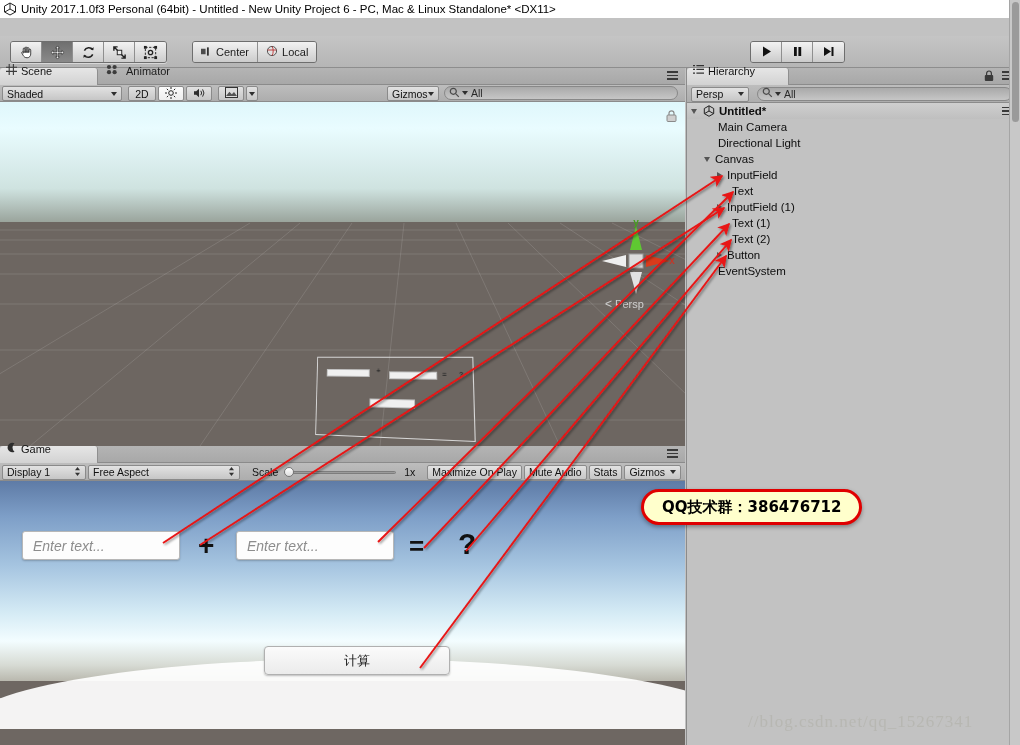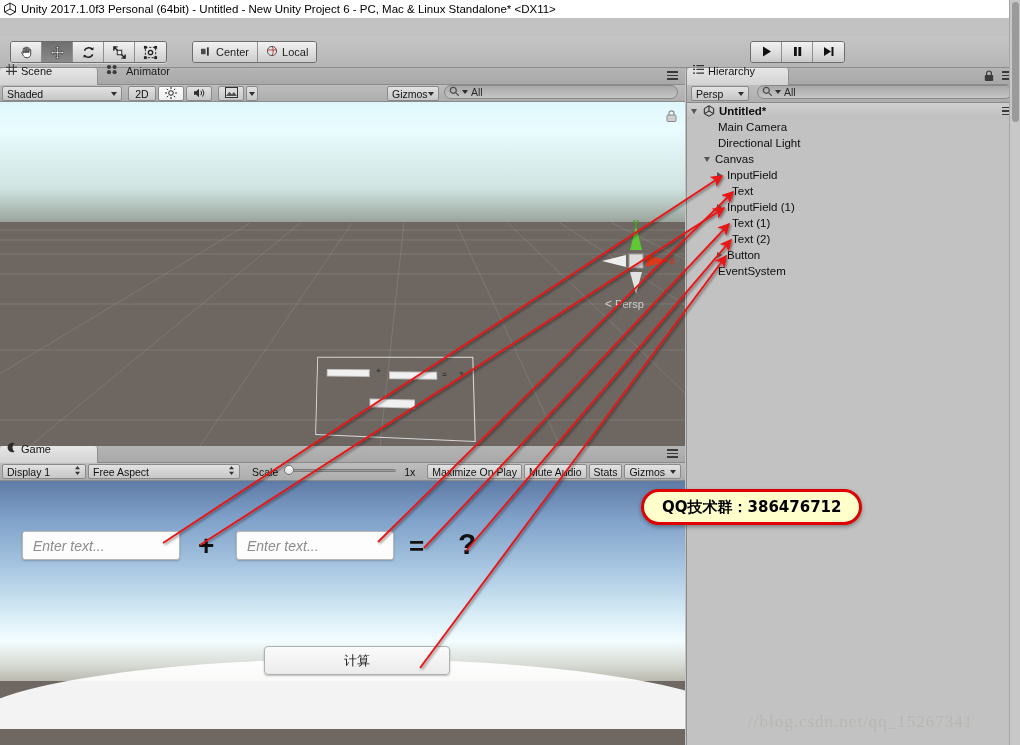--- a/index.html
+++ b/index.html
@@ -92,21 +92,21 @@
     padding: 0 10px 12px 6px;
     font-size: 11px; color:#141414;
     border-top-left-radius: 3px; border-top-right-radius:3px;
     cursor: default;
   }
   .tab.inactive { background: transparent; border-right:none; color:#1d1d1d; }
 
   .subtoolbar {
     height: 17px; background: linear-gradient(#bdbdbd,#adadad);
     border-bottom: 1px solid #8b8b8b;
-    display:flex; position: relative;
+    display:flex; align-items:center; position: relative;
   }
   .sb-item {
     height:15px; margin: 1px 0 0 2px;
     background: linear-gradient(#e2e2e2,#c6c6c6);
     border: 1px solid #8a8a8a; border-radius:2px;
     display:flex; align-items:center; padding: 0 4px;
     font-size:10.5px; color:#111; cursor:default; white-space:nowrap;
   }
   .sb-flat { background:none; border:none; }
   .sb-item.pressed { background: linear-gradient(#fcfcfc,#ededed); }

